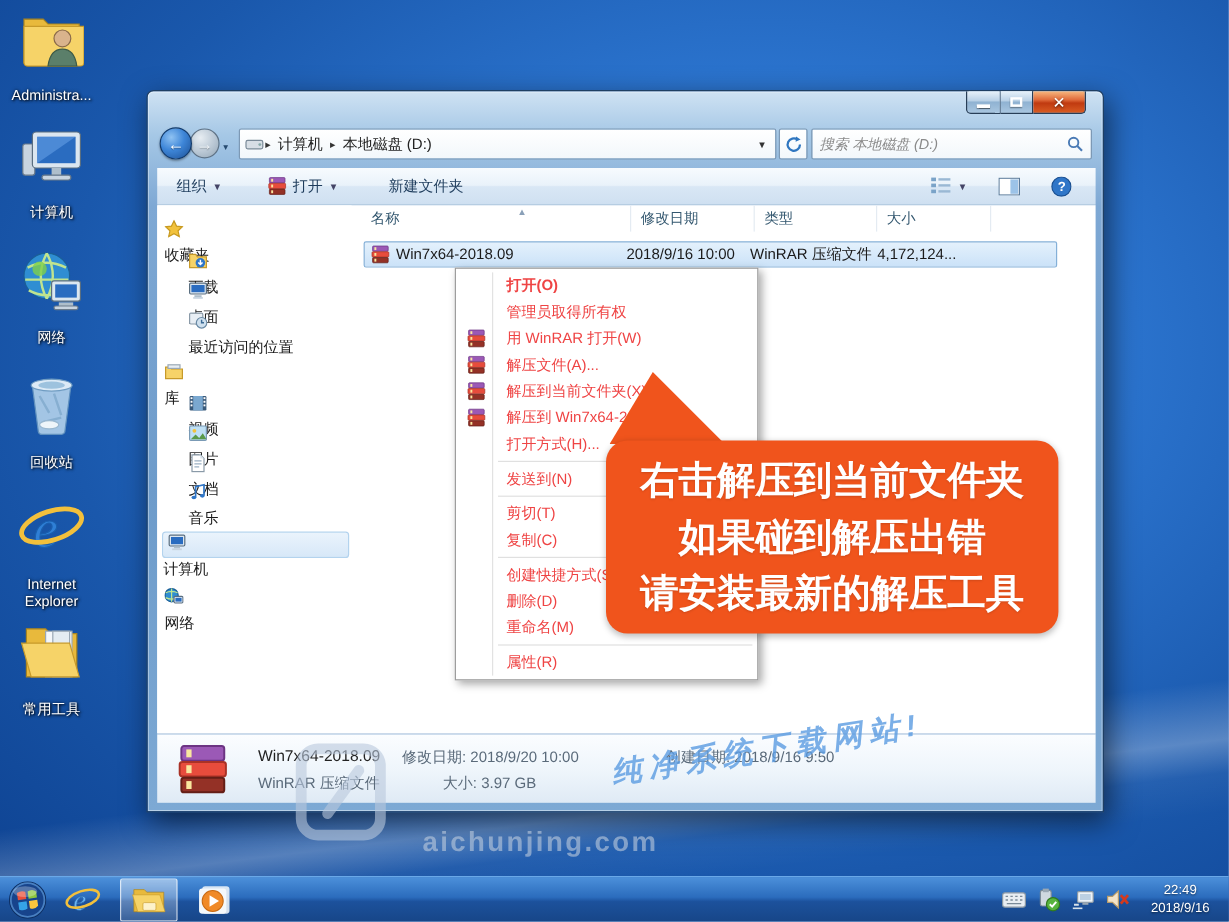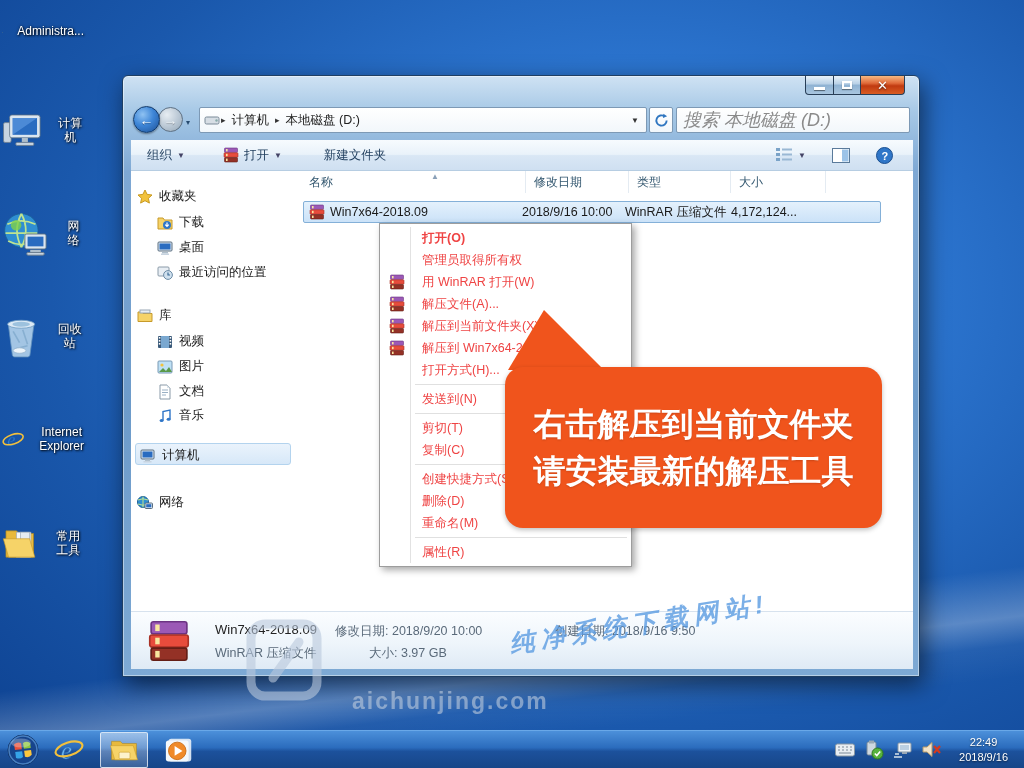--- a/index.html
+++ b/index.html
@@ -10,21 +10,21 @@
     background: radial-gradient(ellipse at 62% 38%, #3c8be0 0%, #2a72cc 35%, #1a58ac 65%, #0d4190 100%);
   }
   .streak {
     position:absolute; left:-80px; top:628px; width:1200px; height:110px;
     background: linear-gradient(180deg, rgba(255,255,255,0) 0%, rgba(255,255,255,0.28) 45%, rgba(255,255,255,0.05) 70%, rgba(255,255,255,0) 100%);
     transform: rotate(-7deg); pointer-events:none;
   }
   .abs { position:absolute; }
 
   
-  .dicon { position:absolute; left:2px; width:82px; display:flex; flex-direction:row; align-items:center; gap:15px; cursor:default; z-index:2;}
+  .dicon { position:absolute; left:2px; width:82px; display:flex; flex-direction:column; align-items:center; gap:15px; cursor:default; z-index:2;}
   .dicon .dlabel { font-size:12px; color:#fff; text-align:center; line-height:1.15;
       text-shadow:1px 1px 2px rgba(0,0,0,.9), 0 0 3px rgba(0,0,0,.7); }
 
   
   #explorer {
     position:absolute; left:122px; top:75px; width:798px; height:602px; z-index:5;
     background: linear-gradient(180deg,#cfe2f3 0%, #a6c8e6 6%, #7ea8d4 16%, #6d9bca 55%, #7da9d4 100%);
     border:1px solid #1f3f63; border-radius:6px 6px 0 0;
     box-shadow: 0 0 0 1px rgba(255,255,255,.45) inset, 4px 8px 24px rgba(0,0,0,.55);
   }
@@ -52,36 +52,36 @@
   #btn-fwd .nav-arrow { color:#f7fafc; opacity:.85; }
   .addr-chev { position:absolute; left:63px; top:42px; font-size:8px; color:#274b70; }
   .field { position:absolute; top:31px; height:26px; background:linear-gradient(180deg,#fff,#f2f7fb);
      border:1px solid #7d99b5; border-radius:2px; display:flex; align-items:center; }
   #addr-field { left:76px; width:448px; padding:0 4px; }
   #refresh-btn { left:526px; width:24px; justify-content:center; }
   #search-field { left:553px; width:234px; padding:0 6px; }
   .crumb { font-size:12.5px; color:#222; padding:0 5px; white-space:nowrap; }
   .crumb-sep { font-size:9px; color:#333; padding:0 1px; }
   .addr-drop { margin-left:auto; font-size:8px; color:#333; padding-right:3px;}
-  .search-input { flex:1; border:none; outline:none; background:transparent; font-size:18px; font-style:italic; color:#777;
+  .search-input { flex:1; border:none; outline:none; background:transparent; font-size:12px; font-style:italic; color:#777;
      font-family:"Liberation Sans","DejaVu Sans",sans-serif;}
   .search-input::placeholder { color:#8a8a8a; font-style:italic; }
 
   
   #toolbar { position:absolute; left:8px; top:64px; width:782px; height:31px;
      background:linear-gradient(180deg,#f7fbfe 0%,#e9f2fa 48%,#d9e7f5 52%,#cfe0f1 100%);
      border-bottom:1px solid #b6cde2; display:flex; align-items:center; }
   .tb-btn { display:flex; align-items:center; gap:5px; padding:4px 8px; font-size:12.5px; color:#1e3c5c; border-radius:3px; cursor:default;}
   .tb-caret { font-size:8px; color:#446; }
   .tb-right { margin-left:auto; display:flex; align-items:center; gap:10px; padding-right:12px; }
 
   
   #main { position:absolute; left:8px; top:95px; width:782px; height:440px; background:#fff; overflow:hidden;}
   #sidebar { position:absolute; left:0; top:0; width:162px; height:440px; background:#fff; }
-  .side-row { position:absolute; display:flex; align-items:flex-end; gap:6px; height:22px; font-size:12.5px; color:#1a1a1a; width:156px;}
+  .side-row { position:absolute; display:flex; align-items:flex-start; gap:6px; height:22px; font-size:12.5px; color:#1a1a1a; width:156px;flex-direction:column;}
   .side-row.sel { background:linear-gradient(180deg,#eaf3fc 0%,#d7e8f8 100%); border:1px solid #b3d3ee; border-radius:3px; }
   .mini { width:16px; height:16px; flex:0 0 16px; }
 
   
   #filearea { position:absolute; left:170px; top:0; width:612px; height:440px; }
   .col-h { position:absolute; top:0; height:22px; font-size:12px; color:#33576f; display:flex; align-items:center; padding-left:8px; border-right:1px solid #e4ebf2; width:100%;}
   .sort-ind { position:absolute; left:130px; top:1px; font-size:8px; color:#8aa0b8; }
   .file-row { position:absolute; left:2px; top:30px; width:578px; height:22px;
      background:linear-gradient(180deg,#e4f1fc 0%,#cbe2f8 100%); border:1px solid #84b0d8; border-radius:2px;
      display:flex; align-items:center; font-size:12.5px; color:#1a1a1a;}
@@ -525,20 +525,21 @@
     <div class="dt gray" style="left:84px; top:33px">WinRAR 压缩文件</div>
     <div class="dt gray" style="left:238px; top:33px">大小: 3.97 GB</div>
   </div>
 </div>
 
 <svg id="callout-tail" width="110" height="60">
   <polygon points="36,0 0,60 96,60" fill="#f0541c"></polygon>
 </svg>
 <div id="callout">
   <div class="co-line">右击解压到当前文件夹</div>
+  <div class="co-line">如果碰到解压出错</div>
   <div class="co-line">请安装最新的解压工具</div>
 </div>
 
 <div id="watermark">
   <svg class="abs" style="left:243px; top:616px" width="82" height="88" viewBox="0 0 82 88">
     <rect x="8" y="8" width="66" height="72" rx="14" fill="none" stroke="rgba(185,200,220,.6)" stroke-width="9"></rect>
     <path d="M56 26 L30 62" stroke="rgba(185,200,220,.6)" stroke-width="9" stroke-linecap="round"></path>
   </svg>
   <div class="wm-site">aichunjing.com</div>
   <div class="wm-slogan">纯净系统下载网站!</div>

